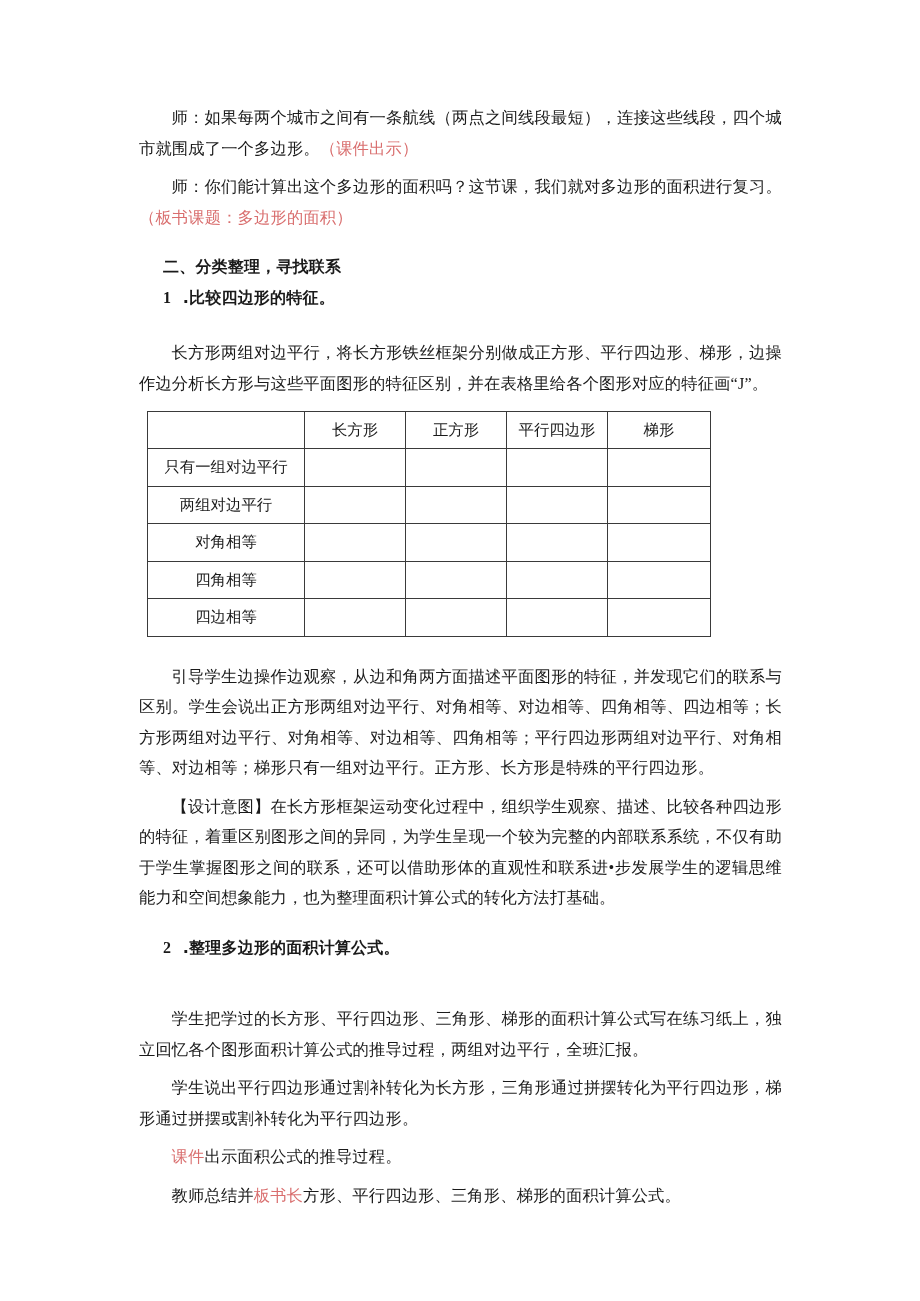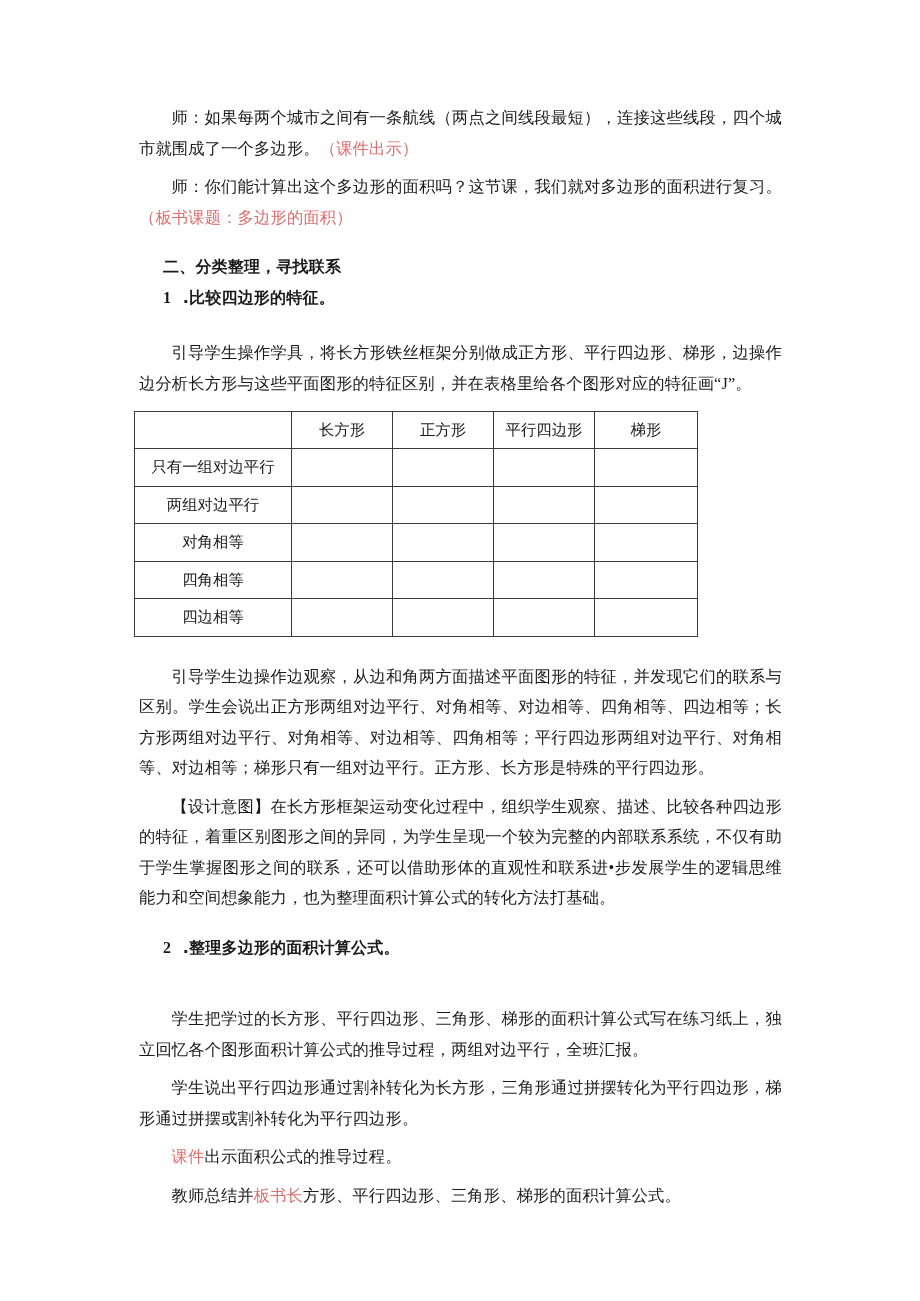--- a/index.html
+++ b/index.html
@@ -48,21 +48,21 @@
   .red {
     color: #d96e6e;
   }
   .gap-sm { height: 11px; }
   .gap-md { height: 17px; }
   .gap-lg { height: 22px; }
 
   table.feature-table {
     border-collapse: collapse;
     width: 563px;
-    margin: 12px 0 0 3px;
+    margin: 12px 0 0 16px;
     table-layout: fixed;
   }
   table.feature-table td,
   table.feature-table th {
     border: 1px solid #3a3a3a;
     height: 36.5px;
     font-size: 15.4px;
     font-weight: normal;
     text-align: center;
     vertical-align: middle;
@@ -88,21 +88,21 @@
 
 
   <div class="gap-sm"></div>
 
   <p class="heading">二、分类整理，寻找联系</p>
 
   <p class="heading"><span class="heading-num">1</span>&nbsp;&nbsp;<span>.比较四边形的特征。</span></p>
 
   <div class="gap-md"></div>
 
-  <p class="para indent2">引导学生操作学具，将长方形铁丝框架分别做成正方形、平行四边形、梯形，边操作边分析长方形与这些平面图形的特征区别，并在表格里给各个图形对应的特征画“J”。</p>
+  <p class="para indent2">长方形两组对边平行，将长方形铁丝框架分别做成正方形、平行四边形、梯形，边操作边分析长方形与这些平面图形的特征区别，并在表格里给各个图形对应的特征画“J”。</p>
 
   <table class="feature-table">
     <colgroup>
       <col class="c0">
         <col class="c1">
         <col class="c2">
         <col class="c3">
         <col class="c4">
     </colgroup>
     <tbody>

